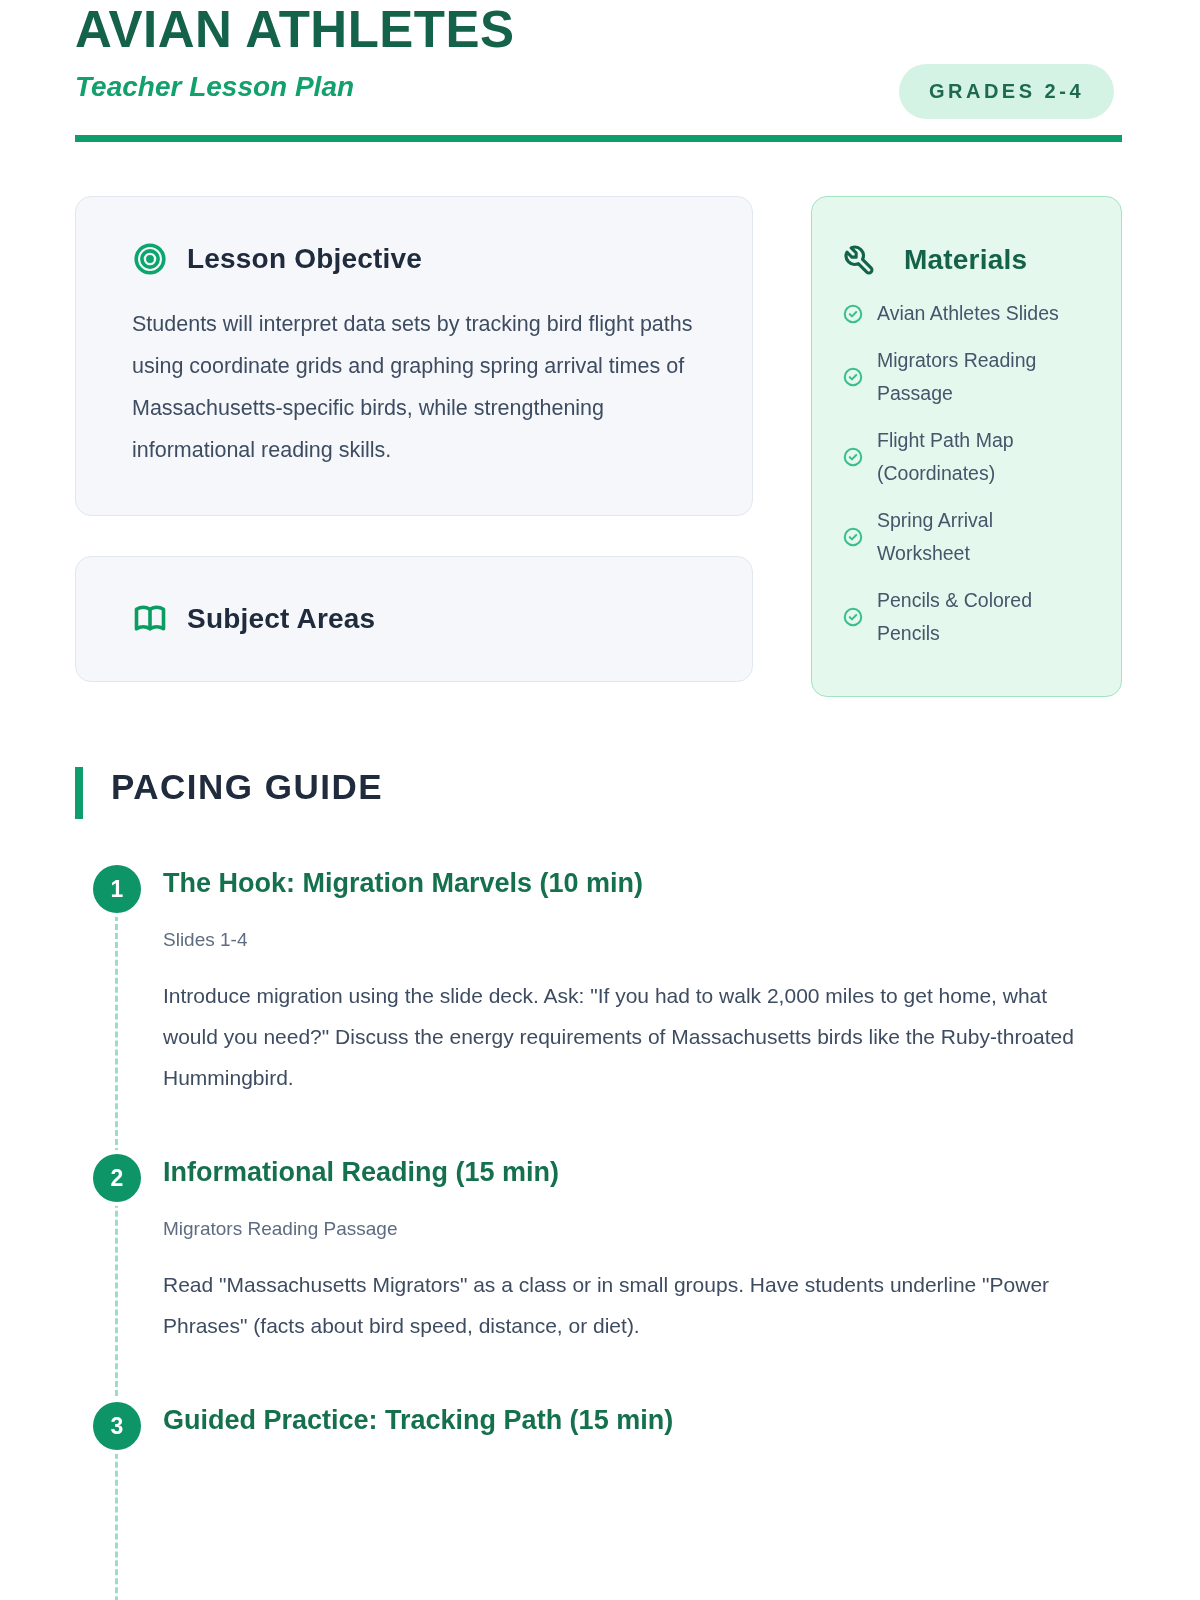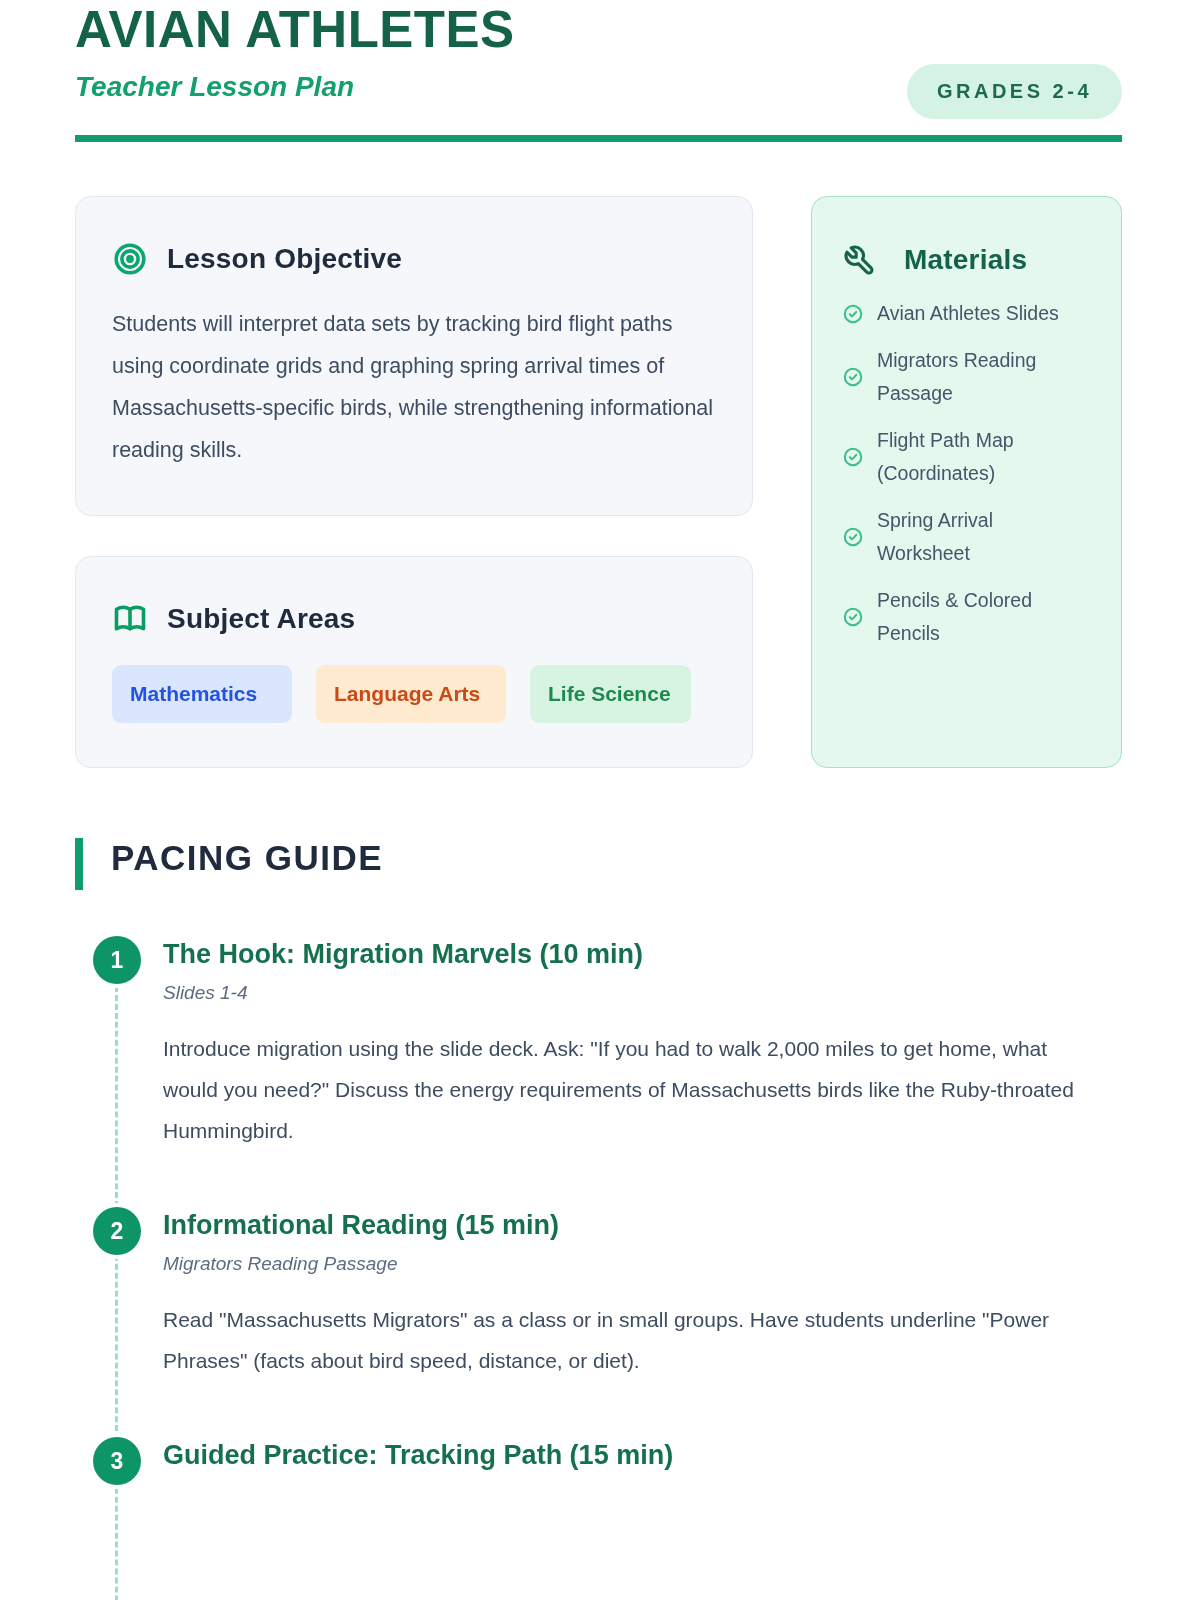--- a/index.html
+++ b/index.html
@@ -15,35 +15,35 @@
   .header { position:relative; }
   .doc-title {
     font-size:51px; font-weight:800; letter-spacing:0.5px;
     color:#15624a;
   }
   .doc-subtitle {
     margin-top:12px; font-size:28px; font-style:italic; font-weight:600;
     color:#12a06c;
   }
   .grade-badge {
-    position:absolute; top:64px; right:0;
+    position:absolute; top:64px; right:8px;
     background:#d5f3e4; color:#1d6a4f;
     font-size:20px; font-weight:700; letter-spacing:3.5px;
     padding:16px 30px; border-radius:30px;
   }
   .rule { margin-top:32px; height:7px; background:#0f9d6b; border:none; }
 
   
   .grid { display:flex; gap:58px; margin-top:54px; align-items:stretch; }
   .col-left { width:678px; display:flex; flex-direction:column; gap:40px; }
   .col-right { width:311px; }
 
   .card {
     background:#f5f7fa; border:1px solid #e2e8f0; border-radius:16px;
-    padding:44px 36px;
+    padding:44px 56px;
   }
   .card-heading { display:flex; align-items:center; gap:19px; }
   .card-heading .hd-text {
     font-size:28px; font-weight:800; color:#202b3d; letter-spacing:0.2px;
   }
   .hd-text.green { color:#15624a; }
   .icon-box { display:inline-flex; flex:0 0 auto; }
 
   .objective-body {
     margin-top:26px; font-size:21.5px; line-height:42px; color:#3e4c61;
@@ -87,21 +87,21 @@
   .step-num {
     position:absolute; left:18px; top:0;
     width:48px; height:48px; border-radius:50%;
     background:#0d9467; color:#ffffff;
     font-size:23px; font-weight:700;
     display:flex; align-items:center; justify-content:center;
     box-shadow:0 0 0 4px #ffffff;
   }
   .step-title { font-size:27px; font-weight:800; color:#15704e; padding-top:3px; }
   .step-subtitle {
-    margin-top:12px; font-size:19px; font-style:italic; color:#5d6c80;
+    margin-top:30px; font-size:19px; color:#5d6c80;
   }
   .step-body {
     margin-top:24px; font-size:21px; line-height:41px; color:#3e4c61;
     max-width:935px;
   }
 
   svg { display:block; }
 </style>
 </head>
 <body>
@@ -136,25 +136,20 @@
         <div class="card">
           <div class="card-heading">
             <span class="icon-box">
               <svg width="36" height="36" viewBox="0 0 24 24" fill="none" stroke="#0a9d62" stroke-width="2.4" stroke-linecap="round" stroke-linejoin="round">
                 <path d="M3 5.5a9 9 0 0 1 9 0a9 9 0 0 1 9 0v13a9 9 0 0 0 -9 0a9 9 0 0 0 -9 0z"></path>
                 <path d="M12 5.5v13"></path>
               </svg>
             </span>
             <span class="hd-text">Subject Areas</span>
           </div>
-          <div class="chips">
-            <div class="chip chip-0" style="background: rgb(217, 230, 253); color: rgb(36, 83, 224);">Mathematics</div>
-            <div class="chip chip-1" style="background: rgb(253, 234, 207); color: rgb(200, 74, 23);">Language Arts</div>
-            <div class="chip chip-2" style="background: rgb(215, 243, 226); color: rgb(31, 138, 80);">Life Science</div>
-          </div>
         </div>
 
       </div>
 
       <div class="col-right">
         <div class="materials">
           <div class="card-heading">
             <span class="icon-box">
               <svg width="34" height="34" viewBox="0 0 24 24" fill="none" stroke="#15624a" stroke-width="2.2" stroke-linecap="round" stroke-linejoin="round">
                 <path d="M7 10h3v-3l-3.5 -3.5a6 6 0 0 1 8 8l6 6a2 2 0 0 1 -3 3l-6 -6a6 6 0 0 1 -8 -8l3.5 3.5"></path>

